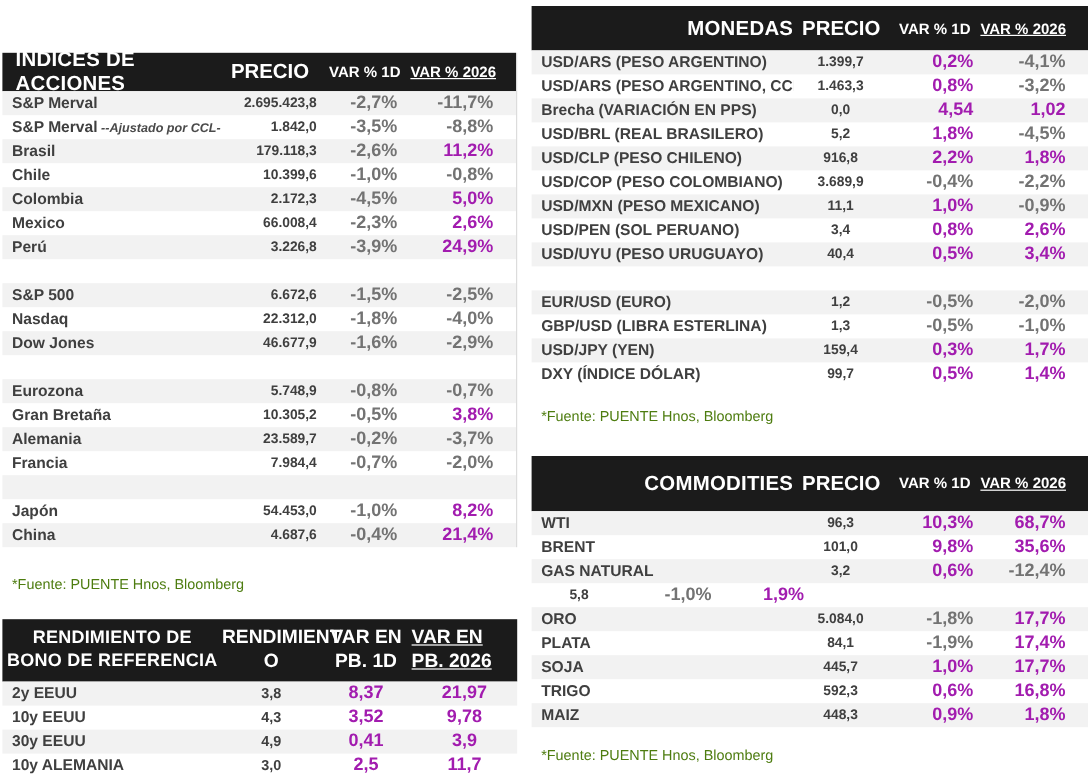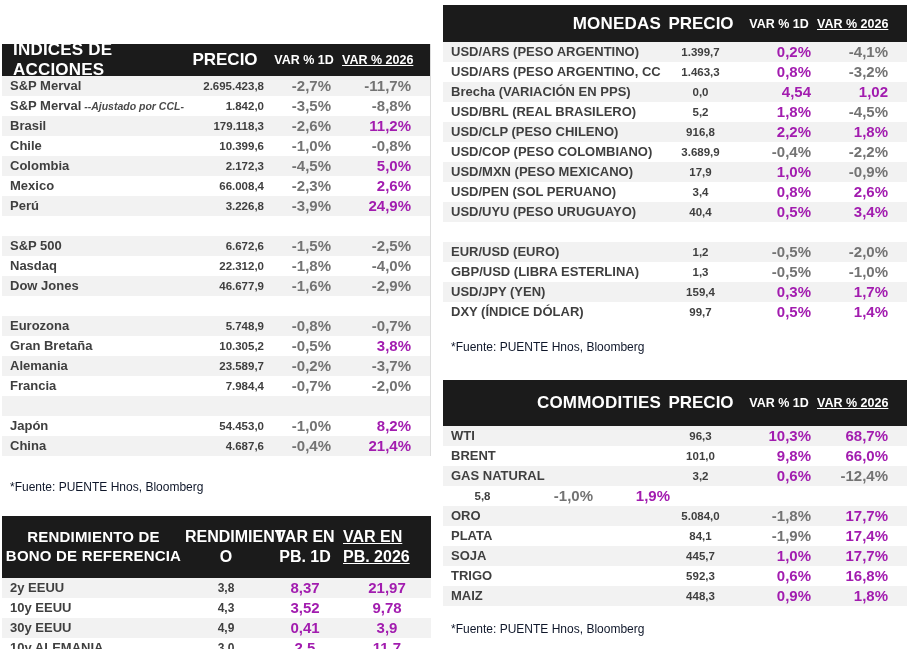--- a/index.html
+++ b/index.html
@@ -38,28 +38,28 @@
   .t-monedas .thead{height:37px;}
   .t-commodities .thead{height:46px;}
   .t-monedas .th.title,.t-commodities .th.title{text-align:right;padding-left:4px;}
   .t-monedas .c-price,.t-commodities .c-price{width:80px;}
   .t-monedas .c-var2,.t-commodities .c-var2{width:90px;}
   .t-monedas .td.c-price,.t-commodities .td.c-price{padding-right:1px;text-align:center;}
   .t-monedas .td.c-var1,.t-commodities .td.c-var1{padding-right:6px;}
   .t-monedas .td.c-var2,.t-commodities .td.c-var2{}
 
   
-  .t-bonos .thead{height:62px;}
+  .t-bonos .thead{height:52px;}
   .t-bonos .th{white-space:pre-line;line-height:1.25;}
   .t-bonos .th.title{text-align:center;font-size:15px;}
   .t-bonos .th.c-price,.t-bonos .th.c-var1,.t-bonos .th.c-var2{font-size:16px;}
   .t-bonos .td.c-price{text-align:center;font-size:12px;padding-right:0;}
   .t-bonos .td.c-var1,.t-bonos .td.c-var2{text-align:center;padding-right:0;}
 
-  .source{font-size:12px;font-weight:normal;color:#0f172a;padding-left:8px;}
+  .source{font-size:12px;font-weight:normal;color:#4d7c0f;padding-left:8px;}
   .src-1{margin-top:24px;}
   .src-2{margin-top:16px;}
   .src-3{margin-top:18px;}
   .src-4{margin-top:16px;}
   .t-bonos{margin-top:22px;}
   .t-commodities{margin-top:26px;}
 </style>
 </head>
 <body>
 
@@ -276,21 +276,21 @@
             <div class="td c-var2 pos">1,8%</div>
           </div>
           <div class="trow">
             <div class="td label">USD/COP (PESO COLOMBIANO)</div>
             <div class="td c-price">3.689,9</div>
             <div class="td c-var1 neg">-0,4%</div>
             <div class="td c-var2 neg">-2,2%</div>
           </div>
           <div class="trow stripe">
             <div class="td label">USD/MXN (PESO MEXICANO)</div>
-            <div class="td c-price">17,9</div>
+            <div class="td c-price">11,1</div>
             <div class="td c-var1 pos">1,0%</div>
             <div class="td c-var2 neg">-0,9%</div>
           </div>
           <div class="trow">
             <div class="td label">USD/PEN (SOL PERUANO)</div>
             <div class="td c-price">3,4</div>
             <div class="td c-var1 pos">0,8%</div>
             <div class="td c-var2 pos">2,6%</div>
           </div>
           <div class="trow stripe">
@@ -344,21 +344,21 @@
           <div class="trow stripe">
             <div class="td label">WTI</div>
             <div class="td c-price">96,3</div>
             <div class="td c-var1 pos">10,3%</div>
             <div class="td c-var2 pos">68,7%</div>
           </div>
           <div class="trow">
             <div class="td label">BRENT</div>
             <div class="td c-price">101,0</div>
             <div class="td c-var1 pos">9,8%</div>
-            <div class="td c-var2 pos">66,0%</div>
+            <div class="td c-var2 pos">35,6%</div>
           </div>
           <div class="trow stripe">
             <div class="td label">GAS NATURAL</div>
             <div class="td c-price">3,2</div>
             <div class="td c-var1 pos">0,6%</div>
             <div class="td c-var2 neg">-12,4%</div>
           </div>
           <div class="trow">
             <div class="td c-price">5,8</div>
             <div class="td c-var1 neg">-1,0%</div>

